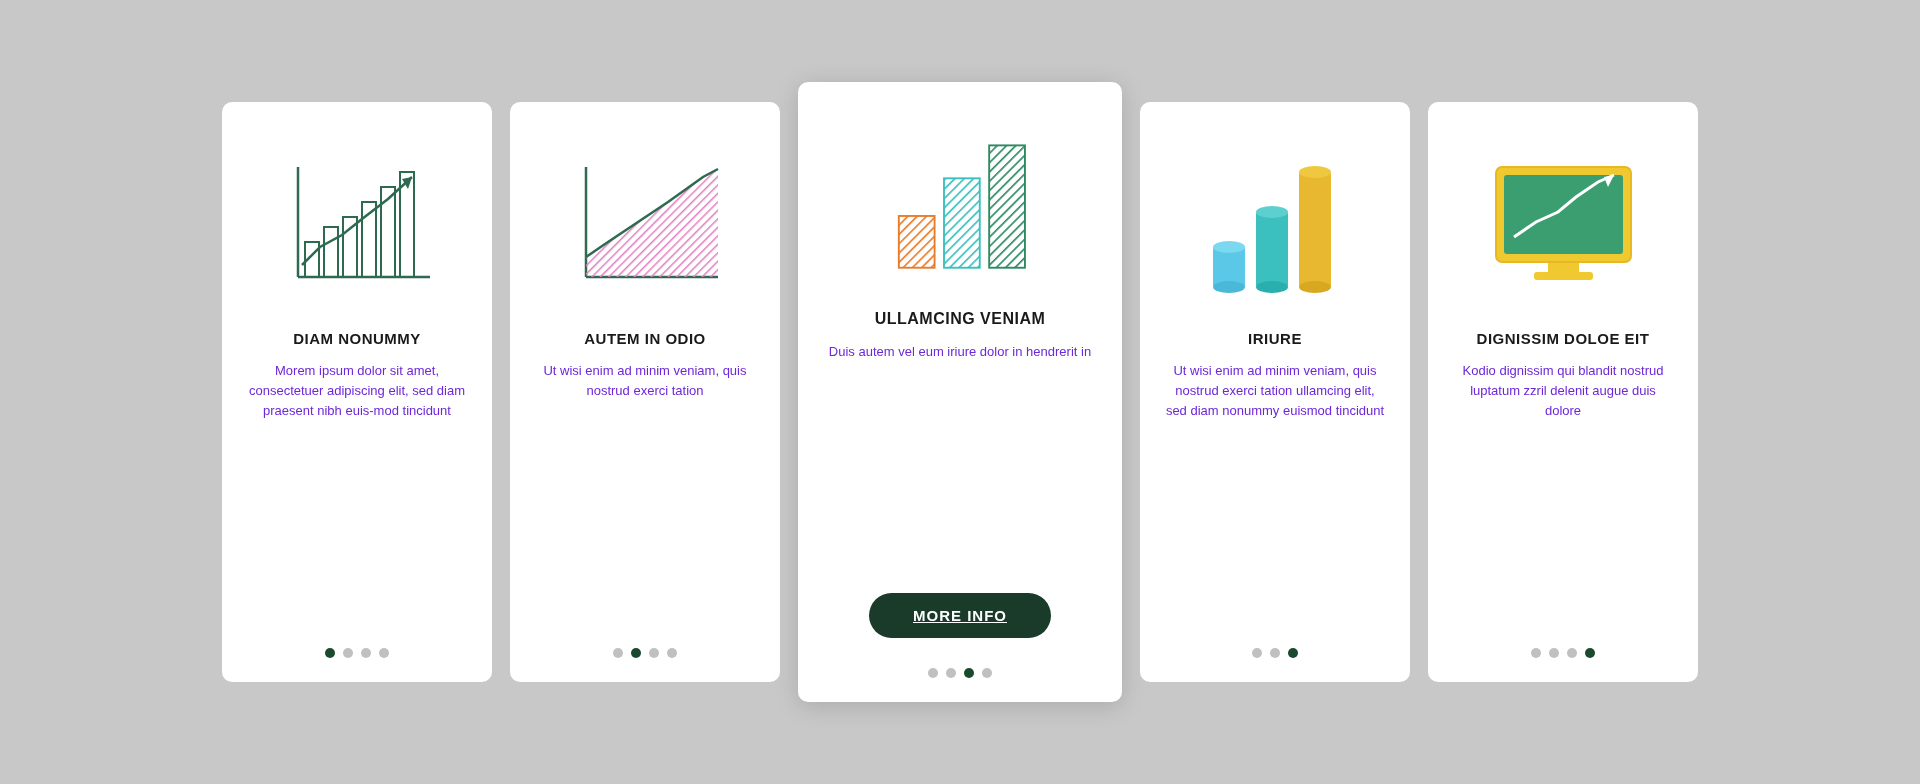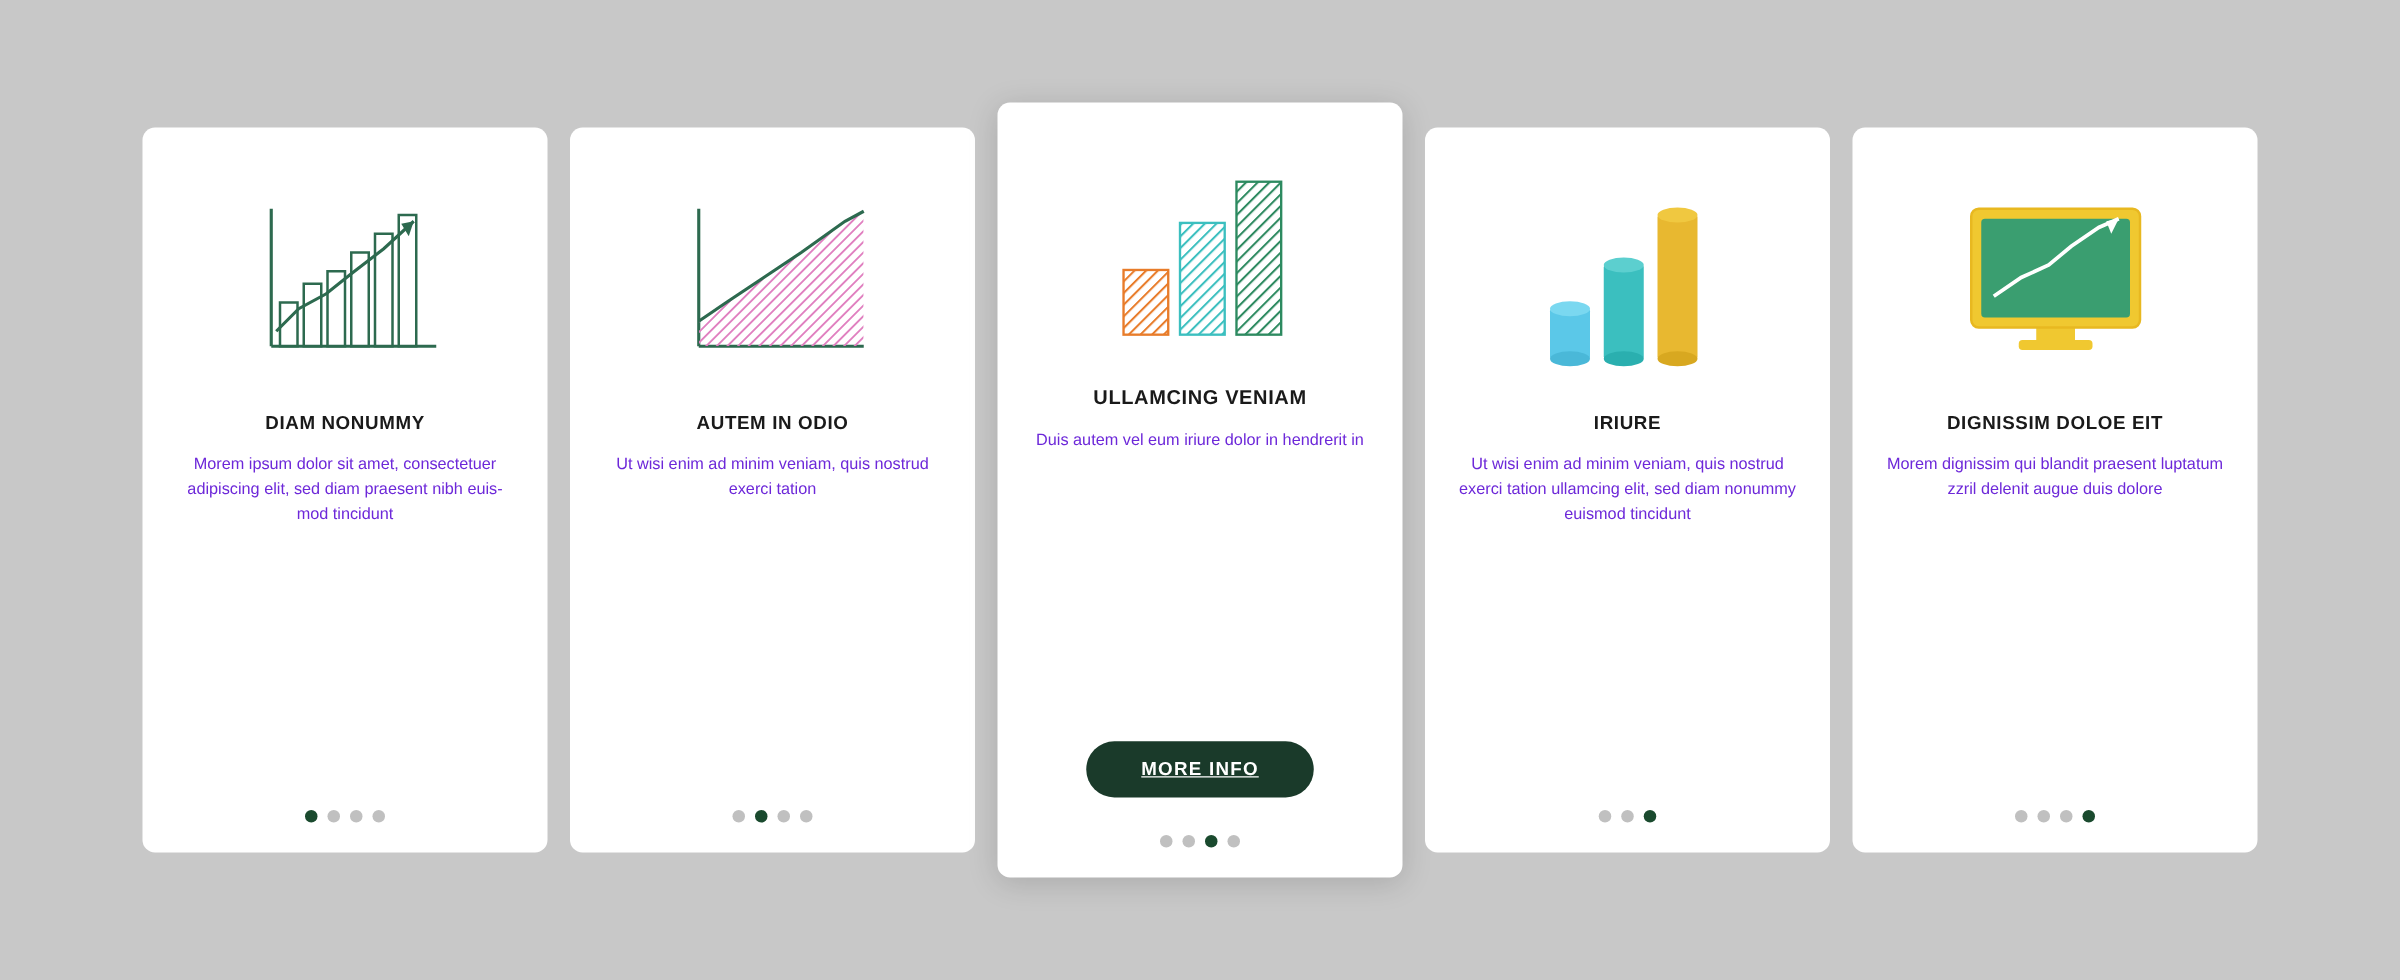--- a/index.html
+++ b/index.html
@@ -20,21 +20,21 @@
       justify-content: center;
       padding: 40px 60px;
     }
     .card {
       background: #ffffff;
       border-radius: 10px;
       display: flex;
       flex-direction: column;
       align-items: center;
       padding: 30px 24px 24px 24px;
-      width: 324px;
+      width: 270px;
       min-height: 580px;
       position: relative;
     }
     .card.featured {
       min-height: 620px;
       width: 324px;
       box-shadow: 0 4px 24px rgba(0,0,0,0.15);
     }
     .card-icon {
       width: 160px;
@@ -234,21 +234,21 @@
 
         <polygon points="128,28 118,30 122,40" fill="white"></polygon>
 
         <rect x="62" y="115" width="31" height="10" fill="#f0c830"></rect>
         <rect x="48" y="125" width="59" height="8" rx="3" fill="#f0c830"></rect>
 
         <rect x="10" y="20" width="135" height="95" rx="6" fill="none" stroke="#e8b820" stroke-width="2"></rect>
       </svg>
     </div>
     <div class="card-title">DIGNISSIM DOLOE EIT</div>
-    <div class="card-text">Morem dignissim qui blandit praesent luptatum zzril delenit augue duis dolore</div>
+    <div class="card-text">Kodio dignissim qui blandit nostrud luptatum zzril delenit augue duis dolore</div>
     <div class="dots">
       <div class="dot"></div>
       <div class="dot"></div>
       <div class="dot"></div>
       <div class="dot active"></div>
     </div>
   </div>
 
 </div>
 

